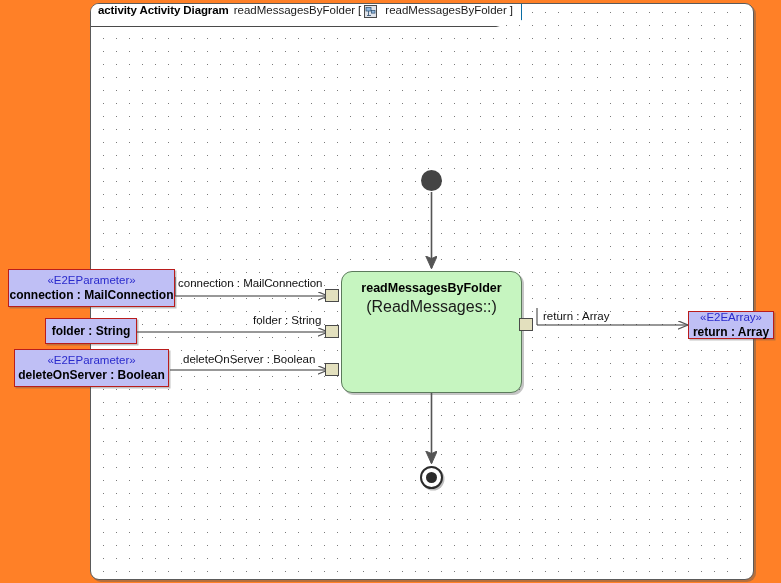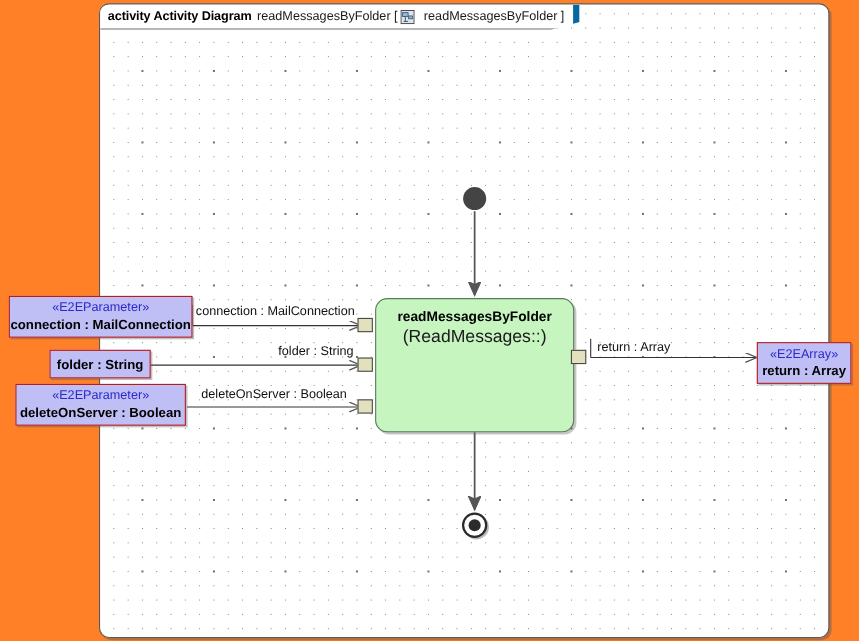--- a/index.html
+++ b/index.html
@@ -51,23 +51,23 @@
   }
 
   
   #title-tab {
     position: absolute;
     left: 0px;
     top: 0px;
     height: 23px;
     padding: 0 8px 0 7px;
     display: flex;
-    align-items: center;
+    align-items: flex-start;
     background: #ffffff;
-    border-right: 6px solid #0369a1;
+    border-right: 1px solid #0369a1;
     border-bottom: 1px solid #4a4a4a;
     box-sizing: border-box;
     white-space: nowrap;
     -webkit-clip-path: polygon(0 0, 100% 0, 100% 70%, 94% 100%, 0 100%);
     clip-path: polygon(0 0, 100% 0, 100% 70%, 94% 100%, 0 100%);
   }
   #title-tab .kw {
     font-size: 11.5px;
     font-weight: bold;
     color: #000;
@@ -285,21 +285,21 @@
 
   <div class="node param-box" style="left:45px; top:318px; width:92px; height:26px;">
     <div class="nm">folder : String</div>
   </div>
 
   <div class="node param-box" style="left:14px; top:349px; width:155px; height:38px;">
     <div class="stereo">«E2EParameter»</div>
     <div class="nm">deleteOnServer : Boolean</div>
   </div>
 
-  <div class="node param-box" style="left:688px; top:311px; width:86px; height:38px;">
+  <div class="node param-box" style="left:688px; top:311px; width:86px; height:28px;">
     <div class="stereo">«E2EArray»</div>
     <div class="nm">return : Array</div>
   </div>
 
   <div class="edge-label" style="left:178px; top:277px;">connection : MailConnection</div>
 
   <div class="edge-label" style="left:253px; top:314px;">folder : String</div>
 
   <div class="edge-label" style="left:183px; top:353px;">deleteOnServer : Boolean</div>
 

